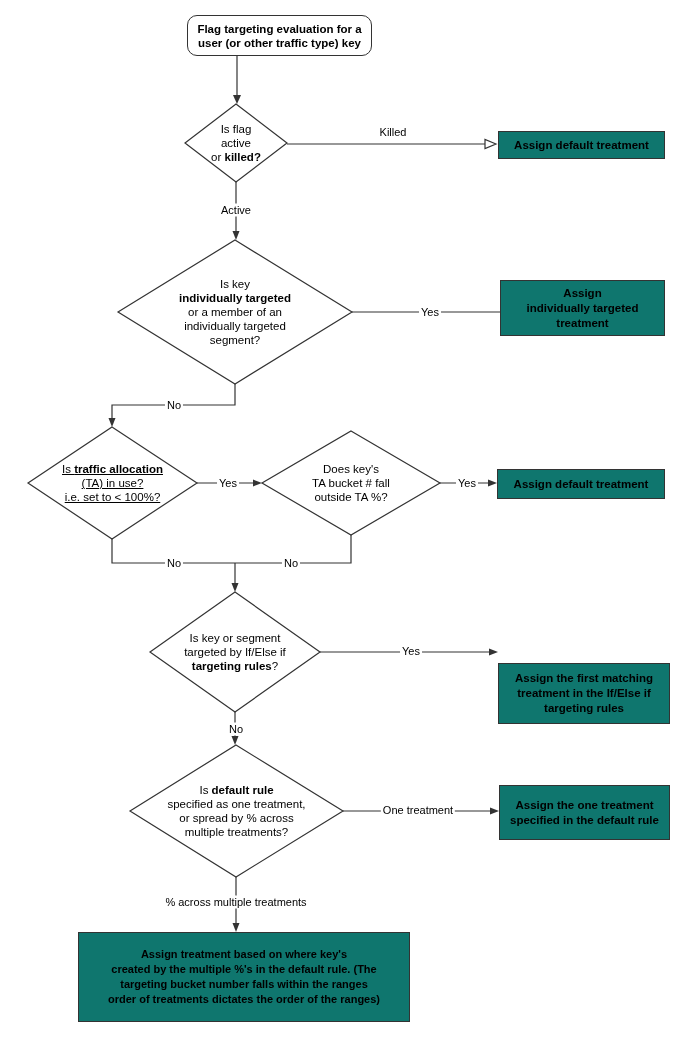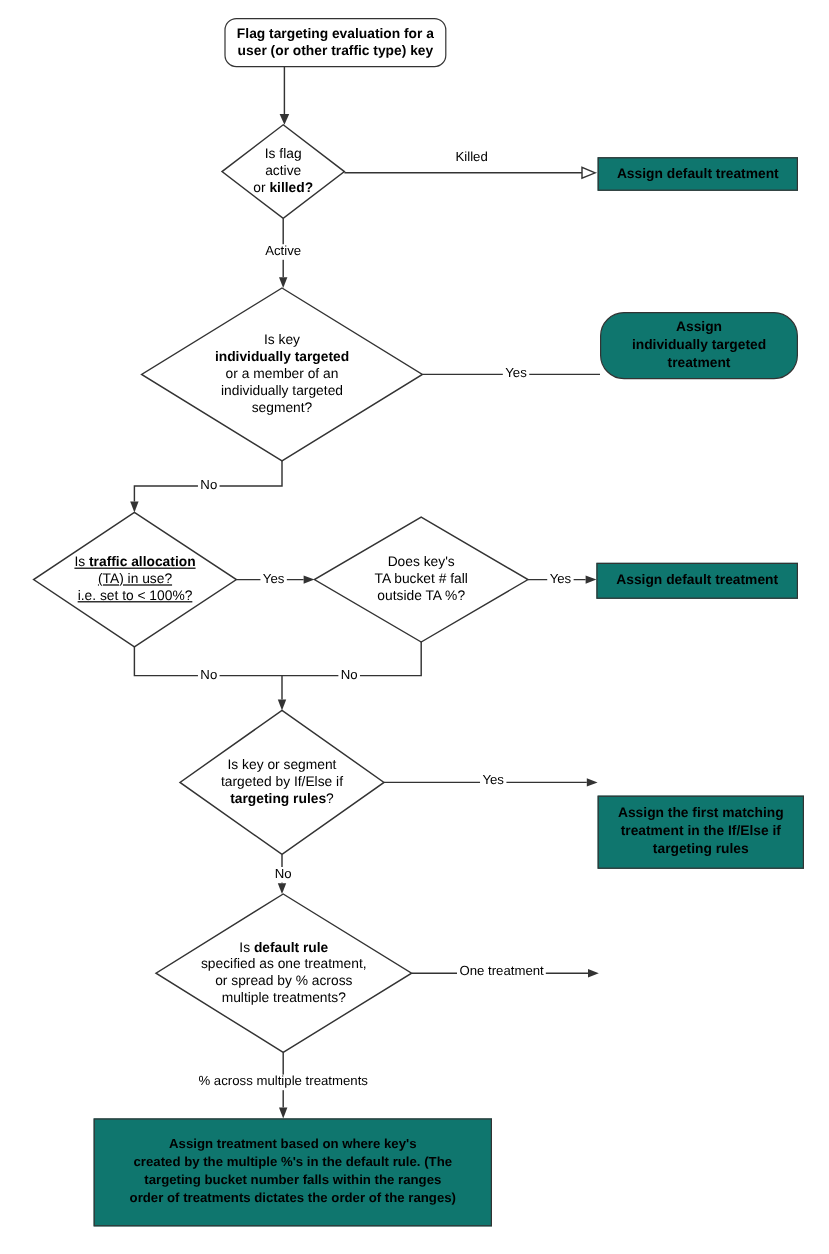--- a/index.html
+++ b/index.html
@@ -111,21 +111,21 @@
     </div>
 
   <div class="node diamond-label" style="left:118px; top:240px; width:234px; height:144px;text-align:right;">
       <div><span>Is key</span></div>
       <div><span class="b">individually targeted</span></div>
       <div><span>or a member of an</span></div>
       <div><span>individually targeted</span></div>
       <div><span>segment?</span></div>
     </div>
 
-  <div class="node box" style="left:500px; top:260px; width:163px; height:54px;border-radius:20px;">
+  <div class="node box" style="left:500px; top:280px; width:163px; height:54px;">
       <div><span>Assign</span></div>
       <div><span>individually targeted</span></div>
       <div><span>treatment</span></div>
     </div>
 
   <div class="node diamond-label" style="left:28px; top:427px; width:169px; height:112px;text-decoration:underline;">
       <div><span>Is </span><span class="b">traffic allocation</span></div>
       <div><span>(TA) in use?</span></div>
       <div><span>i.e. set to &lt; 100%?</span></div>
     </div>
@@ -152,20 +152,24 @@
       <div><span>targeting rules</span></div>
     </div>
 
   <div class="node diamond-label" style="left:130px; top:745px; width:213px; height:132px;">
       <div><span>Is </span><span class="b">default rule</span></div>
       <div><span>specified as one treatment,</span></div>
       <div><span>or spread by % across</span></div>
       <div><span>multiple treatments?</span></div>
     </div>
 
+  <div class="node box" style="left:499px; top:785px; width:169px; height:53px;">
+      <div><span>Assign the one treatment</span></div>
+      <div><span>specified in the default rule</span></div>
+    </div>
 
   <div class="node box small-text" style="left:78px; top:932px; width:330px; height:88px;">
       <div><span>Assign treatment based on where key's</span></div>
       <div><span>created by the multiple %'s in the default rule. (The</span></div>
       <div><span>targeting bucket number falls within the ranges</span></div>
       <div><span>order of treatments dictates the order of the ranges)</span></div>
     </div>
 
   <span class="edge-label no-bg" style="left:393px; top:132px;">Killed</span>
   <span class="edge-label" style="left:236px; top:210px;">Active</span>

